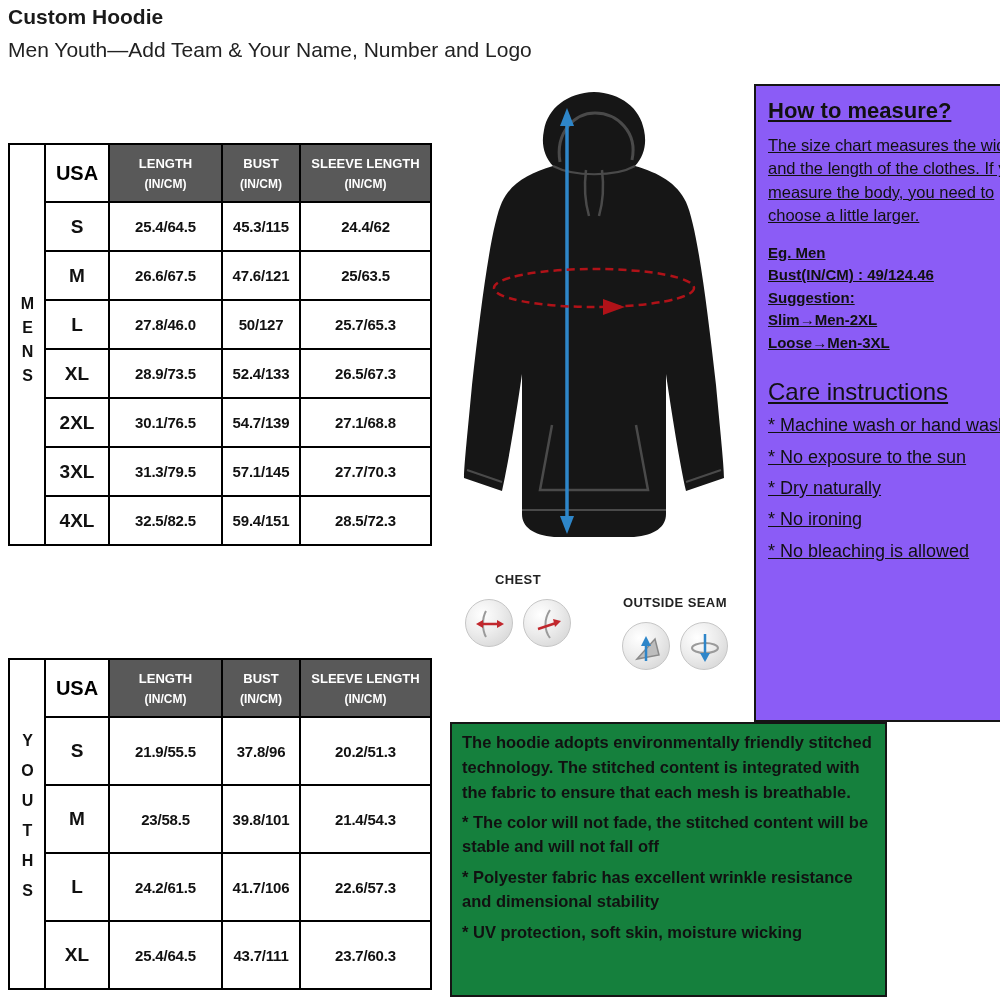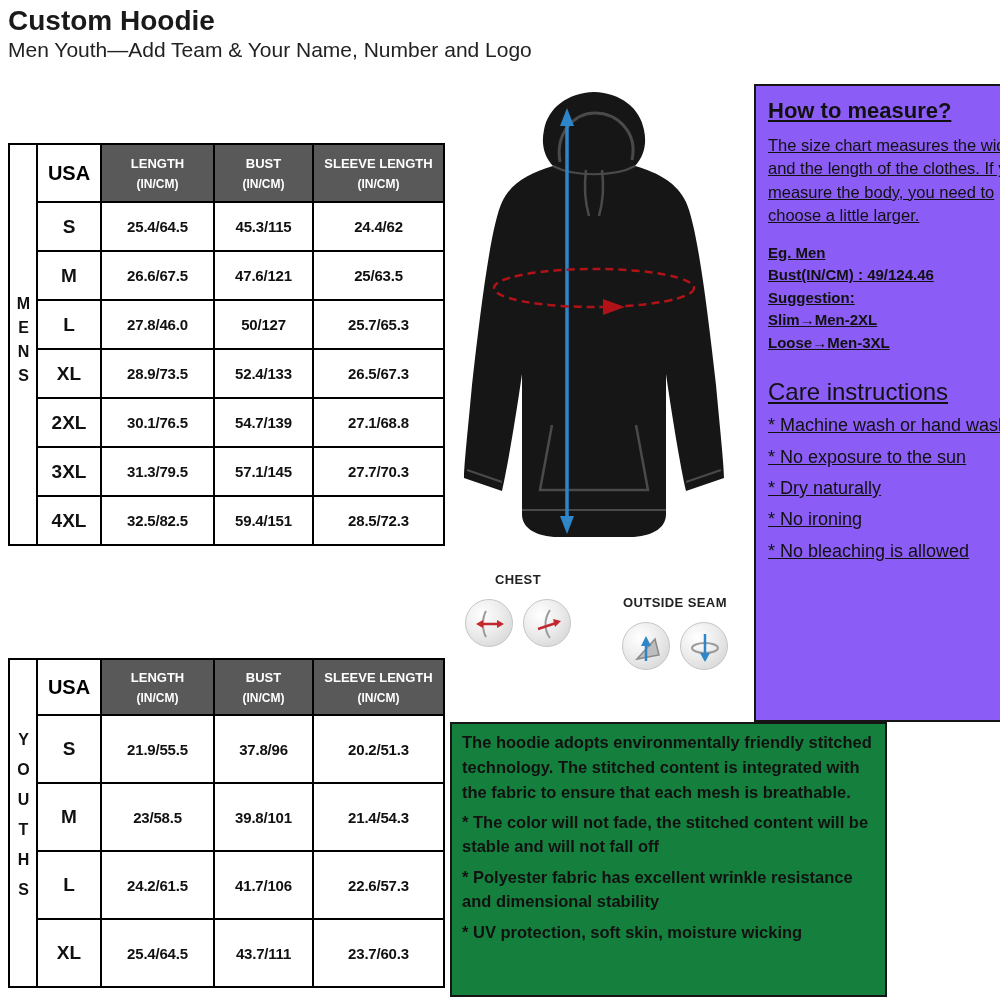--- a/index.html
+++ b/index.html
@@ -1,37 +1,37 @@
 <!DOCTYPE html>
 <html><head>
 <meta charset="utf-8">
 <style>
   * { margin:0; padding:0; box-sizing:border-box; }
   html,body { background:#ffffff; }
   body { font-family:"Liberation Sans", sans-serif; color:#111; }
   .page { position:relative; width:1000px; height:1000px; background:#fff; overflow:hidden; }
 
   
-  .title    { position:absolute; left:8px;  top:5px;  font-size:28px; font-weight:700; color:#1a1a1a; }
+  .title    { position:absolute; left:8px;  top:5px;  font-size:21px; font-weight:700; color:#1a1a1a; }
   .subtitle { position:absolute; left:8px;  top:38px; font-size:21px; font-weight:400; color:#222; }
 
   
   .size-table { border-collapse:collapse; position:absolute; table-layout:fixed; background:#fff; }
-  .size-table td, .size-table th { border:2px solid #000; text-align:center; vertical-align:middle; padding:0; }
+  .size-table td, .size-table th { border:2px solid #000; text-align:center; vertical-align:middle; padding:8px; }
   .mens-table   { left:8px; top:143px; }
   .youths-table { left:8px; top:658px; }
   .group-cell { width:28px; background:#fff; }
   .vert { display:inline-block; writing-mode:vertical-lr; text-orientation:upright; font-weight:700; font-size:16px; letter-spacing:7px; }
   .vert-youths { letter-spacing:13px; }
   .usa-cell  { width:64px; background:#fff; color:#000; font-size:20px; font-weight:700; }
   .col-head  { background:#595959; color:#fff; font-weight:700; line-height:1.25; }
   .col-head .cname { font-size:13px; }
   .col-head .unit  { font-size:12px; }
   .col-length { width:113px; }
-  .col-bust   { width:99px; }
+  .col-bust   { width:78px; }
   .col-sleeve { width:131px; }
   .mens-table tr   { height:49px; }
   .mens-table tr.head-row { height:58px; }
   .youths-table tr { height:68px; }
   .youths-table tr.head-row { height:56px; }
   .size-cell { font-size:19px; font-weight:700; }
   .val-cell  { font-size:15px; font-weight:700; letter-spacing:-0.2px; }
 
   
   .hoodie-wrap { position:absolute; left:438px; top:80px; width:312px; height:520px; }

